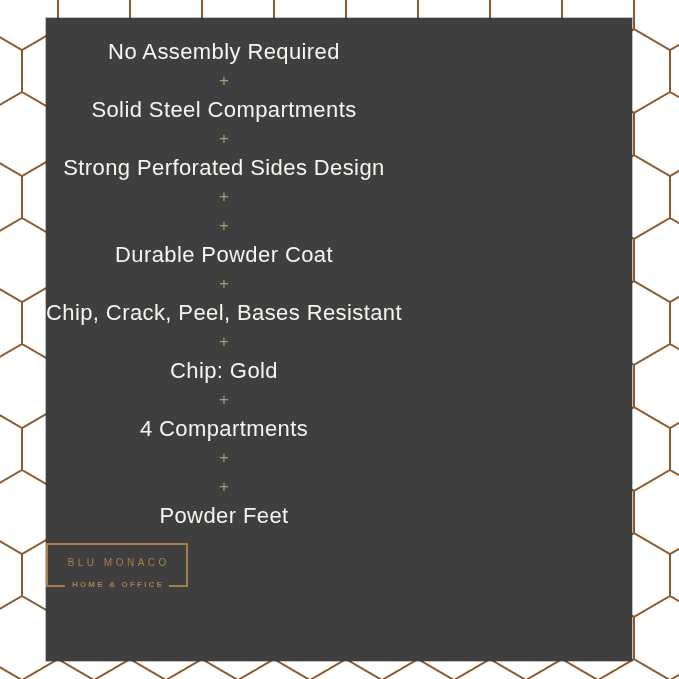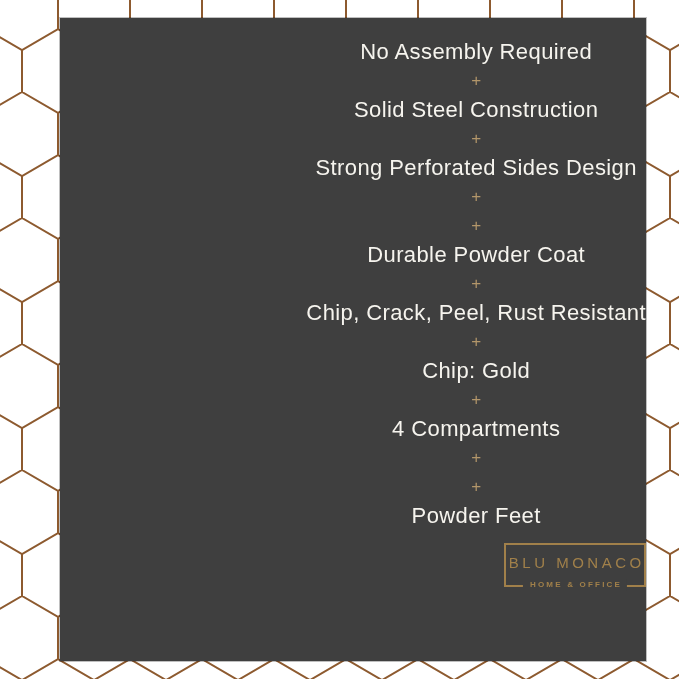--- a/index.html
+++ b/index.html
@@ -7,27 +7,27 @@
     position:relative;
     width:679px;height:679px;
     margin:0 auto;
     background:var(--bg-base,#ffffff);
     overflow:hidden;
     font-family:"Liberation Sans",sans-serif;
   }
   .bg-pattern{position:absolute;left:0;top:0;}
   .panel{
     position:absolute;
-    left:60px;top:18px;
+    left:46px;top:18px;
     width:586px;height:643px;
     background:var(--panel-bg,#3f3f3f);
     box-sizing:border-box;
     display:flex;
     flex-direction:column;
-    align-items:flex-end;
+    align-items:flex-start;
     padding-top:19px;
     box-shadow:0 0 0 1px rgba(0,0,0,.25);
   }
   .feature{
     height:29px;line-height:29px;
     font-size:22px;
     font-weight:500;
     letter-spacing:.4px;
     color:var(--feature-color,#f6f4ee);
     white-space:nowrap;
@@ -44,21 +44,21 @@
     position:relative;
     margin-top:13px;
     width:142px;height:44px;
     box-sizing:border-box;
     border:2px solid var(--gold,#a1804a);
     display:flex;
     align-items:center;
     justify-content:center;
   }
   .brand{
-    font-size:15px;
+    font-size:10px;
     letter-spacing:3.5px;
     padding-left:3.5px; 
     padding-bottom:5px;
     color:var(--gold,#a1804a);
     white-space:nowrap;
   }
   .tagline{
     position:absolute;
     left:50%;bottom:-6px;
     transform:translateX(-50%);
@@ -86,28 +86,28 @@
       </pattern>
     </defs>
     <rect width="679" height="679" fill="#ffffff"></rect>
     <rect width="679" height="679" fill="url(#hexp)"></rect>
   </svg>
 
   <div class="panel">
     <div id="features">
         <div class="feature">No Assembly Required</div>
         <div class="plus">+</div>
-        <div class="feature">Solid Steel Construction</div>
+        <div class="feature">Solid Steel Compartments</div>
         <div class="plus">+</div>
         <div class="feature">Strong Perforated Sides Design</div>
         <div class="plus">+</div>
         <div class="plus">+</div>
         <div class="feature">Durable Powder Coat</div>
         <div class="plus">+</div>
-        <div class="feature">Chip, Crack, Peel, Rust Resistant</div>
+        <div class="feature">Chip, Crack, Peel, Bases Resistant</div>
         <div class="plus">+</div>
         <div class="feature">Chip: Gold</div>
         <div class="plus">+</div>
         <div class="feature">4 Compartments</div>
         <div class="plus">+</div>
         <div class="plus">+</div>
         <div class="feature">Powder Feet</div>
       </div>
     <div class="logo-box">
       <div class="brand">BLU MONACO</div>

